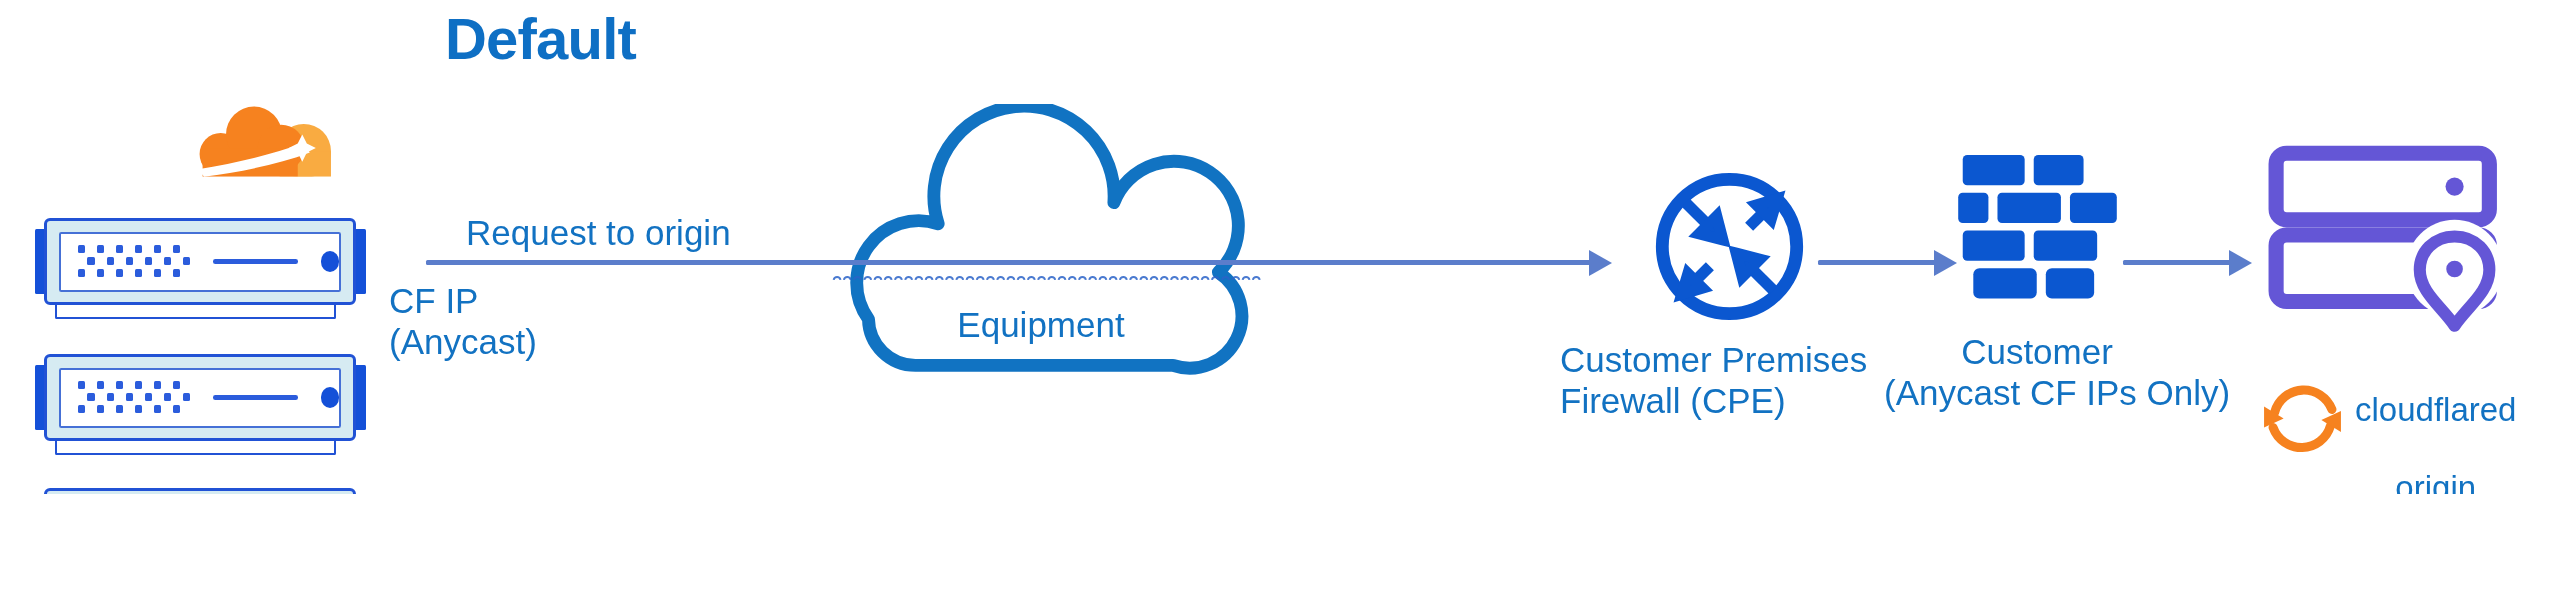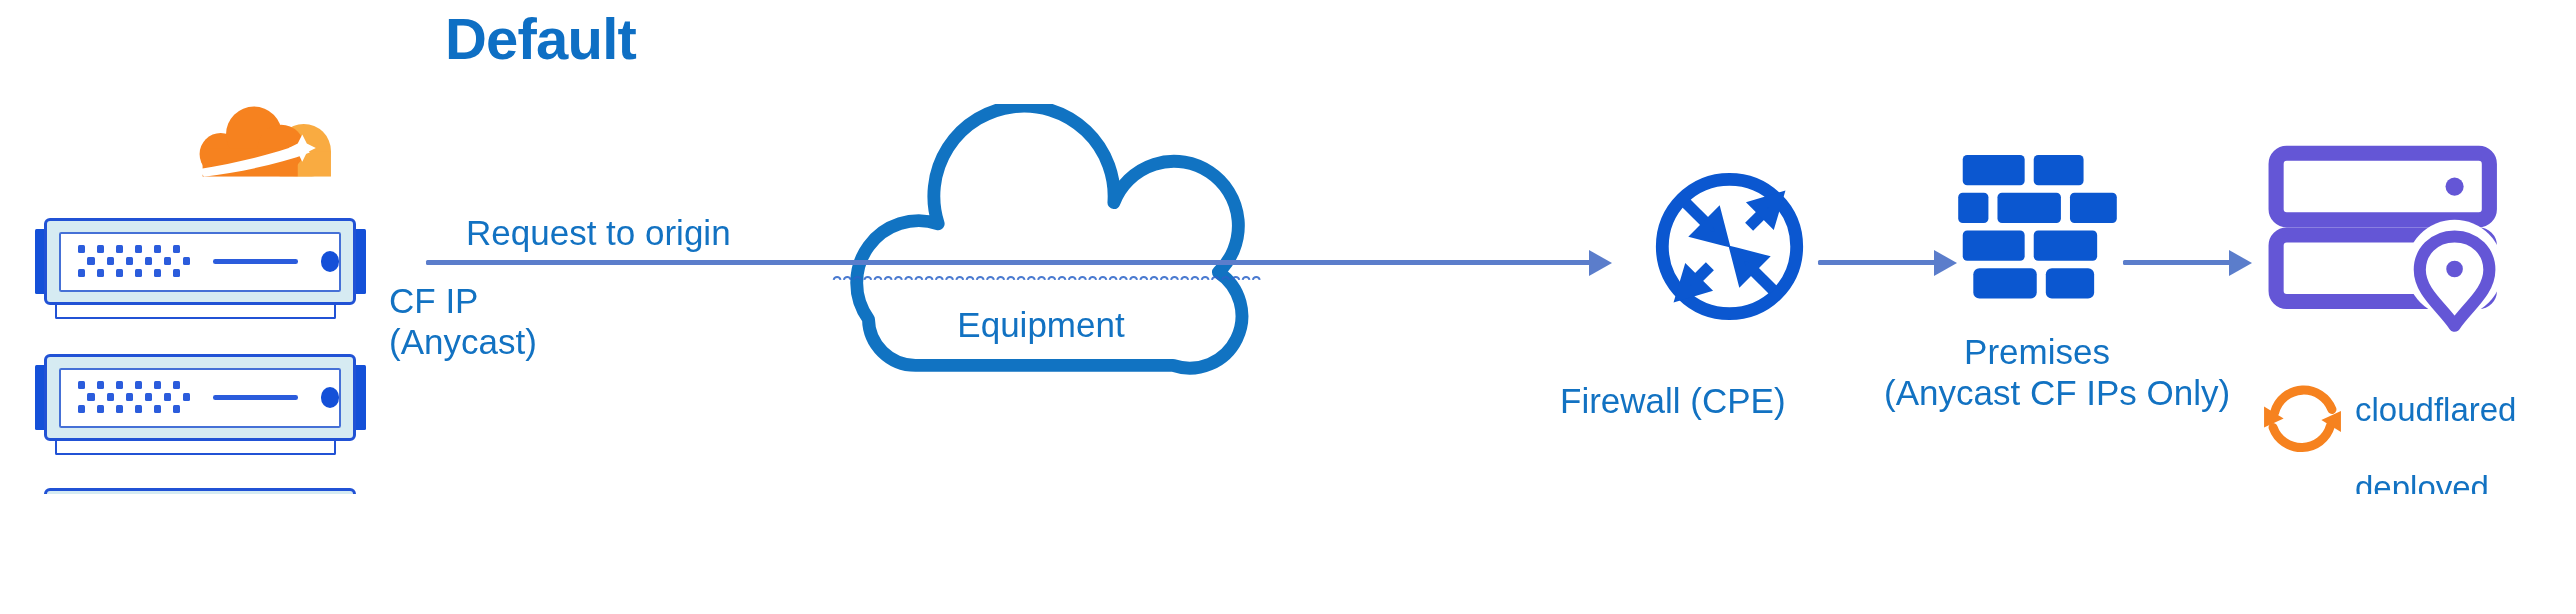--- a/index.html
+++ b/index.html
@@ -9,21 +9,21 @@
 
   
   .title{left:445px;top:4.5px;font-size:58px;font-weight:600;color:#0e6fc4;letter-spacing:-0.8px;}
   .lbl{color:#1272c2;font-size:35px;line-height:41px;white-space:pre;}
   .lbl-request{left:466px;top:212px;}
   .lbl-cfip{left:389px;top:280px;}
   .lbl-internet{left:901px;top:304px;width:280px;text-align:center;}
   .lbl-cpe{left:1560px;top:339px;}
   .lbl-firewall{left:1884px;top:331px;width:306px;text-align:center;}
   .lbl-origin{left:2261px;top:338px;}
-  .lbl-note{left:2355px;top:390px;font-size:33px;line-height:39px;}
+  .lbl-note{left:2355px;top:390px;font-size:33px;line-height:39px;text-align:center;}
 
   
   .wordmark{left:47px;top:180px;font-size:39px;font-weight:800;letter-spacing:3px;color:#1d1d1d;}
   .wordmark sup{font-size:13.6px;font-weight:700;vertical-align:21px;letter-spacing:0;}
 
   
   .hline{background:#5b7dcb;height:5.3px;border-radius:1.5px;}
   .line1{left:426px;top:260px;width:1165px;}
   .line2{left:1818px;top:260px;width:120px;}
   .line3{left:2123px;top:260px;width:109px;}
@@ -198,41 +198,41 @@
         <polygon points="91,91 60,83 83,60"></polygon>
         <line x1="126" y1="74" x2="152" y2="48"></line>
         <polygon points="163,37 136,45 155,64"></polygon>
         <line x1="74" y1="126" x2="48" y2="152"></line>
         <polygon points="37,163 45,136 64,155"></polygon>
         <line x1="158" y1="158" x2="130" y2="130"></line>
         <polygon points="109,109 140,117 117,140"></polygon>
       </g>
     </svg>
   </div>
-  <div class="abs lbl lbl-cpe"><br><span>Firewall (CPE)</span></div>
+  <div class="abs lbl lbl-cpe"><span>Customer Premises</span><br><span>Firewall (CPE)</span></div>
 
   <div class="abs hline line2"></div>
   <div class="abs ahead ahead2"></div>
 
   <div class="abs" style="left:1958px;top:155px;width:159px;height:145px;">
     <svg width="159" height="145" viewBox="0 0 210 192">
       <g fill="#0b57d0">
         <rect x="6" y="0" width="82" height="40" rx="6"></rect>
         <rect x="100" y="0" width="66" height="40" rx="6"></rect>
         <rect x="0" y="50" width="40" height="40" rx="6"></rect>
         <rect x="52" y="50" width="84" height="40" rx="6"></rect>
         <rect x="148" y="50" width="62" height="40" rx="6"></rect>
         <rect x="6" y="100" width="82" height="40" rx="6"></rect>
         <rect x="100" y="100" width="84" height="40" rx="6"></rect>
         <rect x="20" y="150" width="84" height="40" rx="8"></rect>
         <rect x="116" y="150" width="64" height="40" rx="8"></rect>
       </g>
     </svg>
   </div>
-  <div class="abs lbl lbl-firewall"><span>Premises</span><br><span>(Anycast CF IPs Only)</span></div>
+  <div class="abs lbl lbl-firewall"><span>Customer</span><br><span>(Anycast CF IPs Only)</span></div>
 
   <div class="abs hline line3"></div>
   <div class="abs ahead ahead3"></div>
 
   <div class="abs" style="left:2264px;top:144px;width:242px;height:191px;">
     <svg width="242" height="191" viewBox="0 0 320 252">
       <rect x="16" y="12" width="282" height="88" rx="14" fill="#fff" stroke="#6456d6" stroke-width="20"></rect>
       <circle cx="252" cy="56" r="12" fill="#6456d6"></circle>
       <rect x="16" y="120" width="282" height="88" rx="14" fill="#fff" stroke="#6456d6" stroke-width="20"></rect>
       <circle cx="252" cy="164" r="64" fill="#fff"></circle>
@@ -246,16 +246,16 @@
       <g stroke="#f6821f" stroke-width="12" fill="none" stroke-linecap="round">
         <path d="M 102 36 A 40 40 0 0 0 26 40"></path>
         <path d="M 24 60 A 40 40 0 0 0 100 58"></path>
       </g>
       <g fill="#f6821f">
         <polygon points="12,60 12,32 38,48"></polygon>
         <polygon points="114,38 114,66 88,50"></polygon>
       </g>
     </svg>
   </div>
-  <div class="abs lbl lbl-note"><span>cloudflared</span><br><br><span>deployed</span></div>
+  <div class="abs lbl lbl-note"><span>cloudflared</span><br><br><span>origin</span></div>
 
 </div>
 
 
 </body></html>

